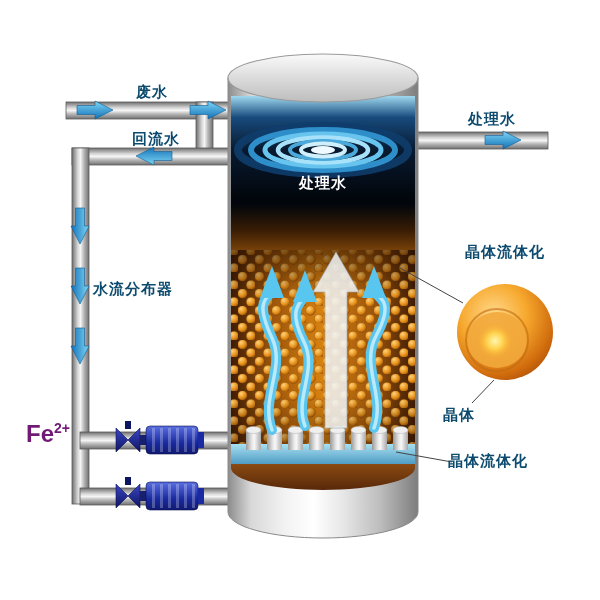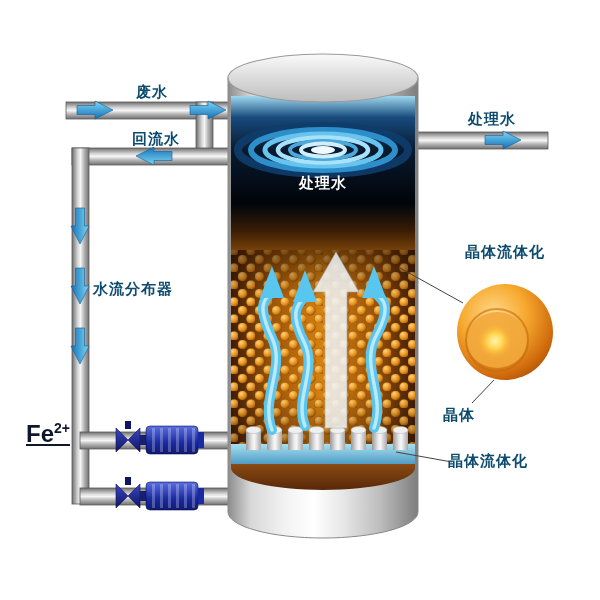--- a/index.html
+++ b/index.html
@@ -2,21 +2,21 @@
 <html><head>
 <meta charset="utf-8">
 <style>
   html,body{margin:0;padding:0;background:#ffffff;}
   #stage{position:relative;width:600px;height:600px;background:#ffffff;overflow:hidden;
          font-family:"Liberation Sans",sans-serif;}
   #diagram-svg{position:absolute;left:0;top:0;}
   .lbl{position:absolute;transform:translateX(-50%);font-weight:bold;font-size:15px;
        color:#0c4a6e;white-space:nowrap;letter-spacing:1px;}
   .lbl-white{color:#ffffff;}
-  .chem{position:absolute;font-weight:bold;font-size:24px;color:#0f172a;white-space:nowrap;text-decoration:underline;}
+  .chem{position:absolute;font-weight:bold;font-size:24px;color:#701a75;white-space:nowrap;}
   .chem sup,.chem sub{font-size:14px;font-weight:bold;}
 </style>
 </head>
 <body>
 
 <div id="stage">
 
 <svg id="diagram-svg" width="600" height="600" viewBox="0 0 600 600">
   <defs>
     <linearGradient id="pipeH" x1="0" y1="0" x2="0" y2="1">

